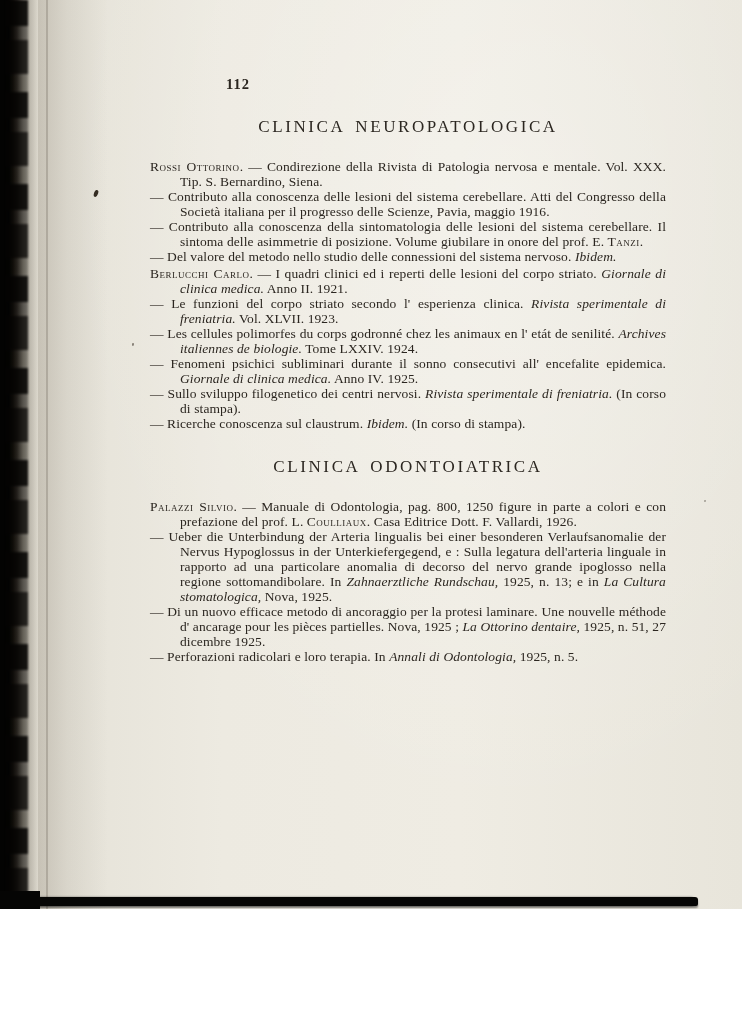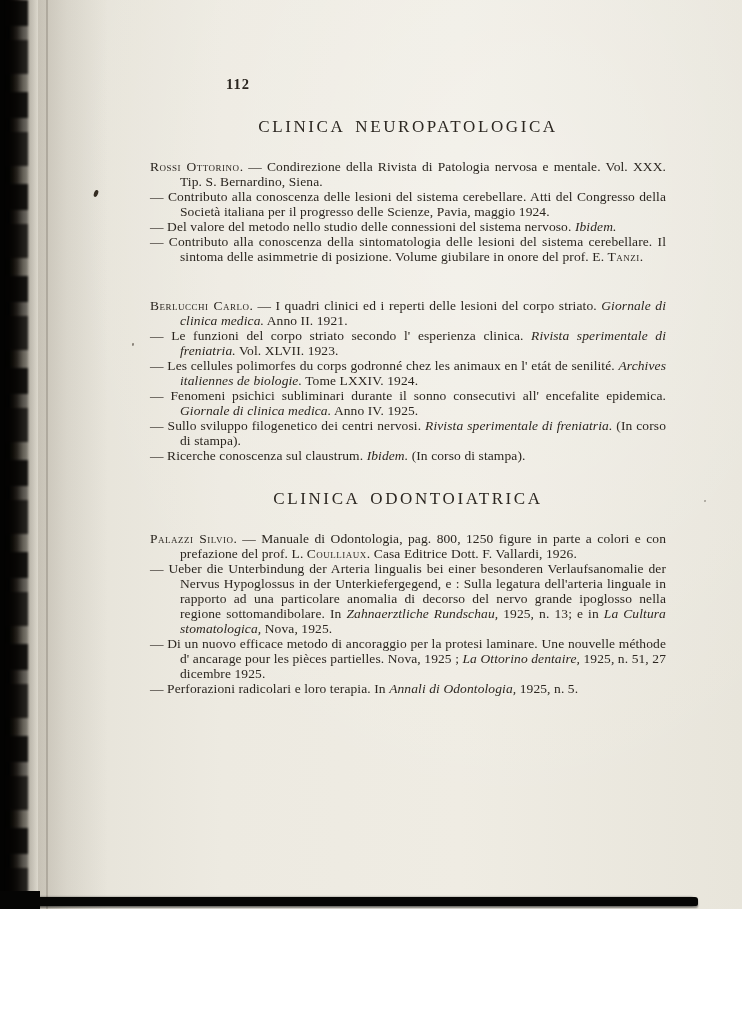--- a/index.html
+++ b/index.html
@@ -85,21 +85,21 @@
   .section-title:first-of-type { margin-top: 0; }
   .entry {
     margin: 0;
     padding-left: 30px;
     text-indent: -30px;
     font-size: 13.5px;
     line-height: 15px;
     text-align: justify;
     letter-spacing: 0.1px;
   }
-  .entry.gap { margin-top: 34px; }
+  .entry.gap { margin-top: 2px; }
   .sc { font-variant: small-caps; letter-spacing: 0.5px; }
   .it { font-style: italic; }
 </style>
 </head>
 <body>
 
 <div class="scan-page" style="--paper: #edeae1; --ink: #2b2620;">
   <div class="edge-left"></div>
   <div class="edge-left-ragged"></div>
   <div class="gutter-shadow"></div>
@@ -108,23 +108,23 @@
   <div class="edge-bottom-corner"></div>
   <div class="speck s1"></div>
   <div class="speck s2"></div>
   <div class="speck s3"></div>
 
   <div class="content">
     <div class="page-number">112</div>
     <div id="bibliography">
         <h2 class="section-title">CLINICA NEUROPATOLOGICA</h2>
         <p class="entry"><span class="sc">Rossi Ottorino</span><span class="">. — Condirezione della Rivista di Patologia nervosa e mentale. Vol. XXX. Tip. S. Bernardino, Siena.</span></p>
-        <p class="entry"><span class="">— Contributo alla conoscenza delle lesioni del sistema cerebellare. Atti del Congresso della Società italiana per il progresso delle Scienze, Pavia, maggio 1924.</span></p>
+        <p class="entry"><span class="">— Contributo alla conoscenza delle lesioni del sistema cerebellare. Atti del Congresso della Società italiana per il progresso delle Scienze, Pavia, maggio 1916.</span></p>
+        <p class="entry"><span class="">— Contributo alla conoscenza della sintomatologia delle lesioni del sistema cerebellare. Il sintoma delle asimmetrie di posizione. Volume giubilare in onore del prof. E. </span><span class="sc">Tanzi</span><span class="">.</span></p>
         <p class="entry"><span class="">— Del valore del metodo nello studio delle connessioni del sistema nervoso. </span><span class="it">Ibidem.</span></p>
-        <p class="entry"><span class="">— Contributo alla conoscenza della sintomatologia delle lesioni del sistema cerebellare. Il sintoma delle asimmetrie di posizione. Volume giubilare in onore del prof. E. </span><span class="sc">Tanzi</span><span class="">.</span></p>
         <p class="entry gap"><span class="sc">Berlucchi Carlo</span><span class="">. — I quadri clinici ed i reperti delle lesioni del corpo striato. </span><span class="it">Giornale di clinica medica.</span><span class=""> Anno II. 1921.</span></p>
         <p class="entry"><span class="">— Le funzioni del corpo striato secondo l' esperienza clinica. </span><span class="it">Rivista sperimentale di freniatria.</span><span class=""> Vol. XLVII. 1923.</span></p>
         <p class="entry"><span class="">— Les cellules polimorfes du corps godronné chez les animaux en l' etát de senilité. </span><span class="it">Archives italiennes de biologie.</span><span class=""> Tome LXXIV. 1924.</span></p>
         <p class="entry"><span class="">— Fenomeni psichici subliminari durante il sonno consecutivi all' encefalite epidemica. </span><span class="it">Giornale di clinica medica.</span><span class=""> Anno IV. 1925.</span></p>
         <p class="entry"><span class="">— Sullo sviluppo filogenetico dei centri nervosi. </span><span class="it">Rivista sperimentale di freniatria.</span><span class=""> (In corso di stampa).</span></p>
         <p class="entry"><span class="">— Ricerche conoscenza sul claustrum. </span><span class="it">Ibidem.</span><span class=""> (In corso di stampa).</span></p>
         <h2 class="section-title">CLINICA ODONTOIATRICA</h2>
         <p class="entry"><span class="sc">Palazzi Silvio</span><span class="">. — Manuale di Odontologia, pag. 800, 1250 figure in parte a colori e con prefazione del prof. L. </span><span class="sc">Coulliaux</span><span class="">. Casa Editrice Dott. F. Vallardi, 1926.</span></p>
         <p class="entry"><span class="">— Ueber die Unterbindung der Arteria lingualis bei einer besonderen Verlaufsanomalie der Nervus Hypoglossus in der Unterkiefergegend, e : Sulla legatura dell'arteria linguale in rapporto ad una particolare anomalia di decorso del nervo grande ipoglosso nella regione sottomandibolare. In </span><span class="it">Zahnaerztliche Rundschau,</span><span class=""> 1925, n. 13; e in </span><span class="it">La Cultura stomatologica,</span><span class=""> Nova, 1925.</span></p>
         <p class="entry"><span class="">— Di un nuovo efficace metodo di ancoraggio per la protesi laminare. Une nouvelle méthode d' ancarage pour les pièces partielles. Nova, 1925 ; </span><span class="it">La Ottorino dentaire,</span><span class=""> 1925, n. 51, 27 dicembre 1925.</span></p>

